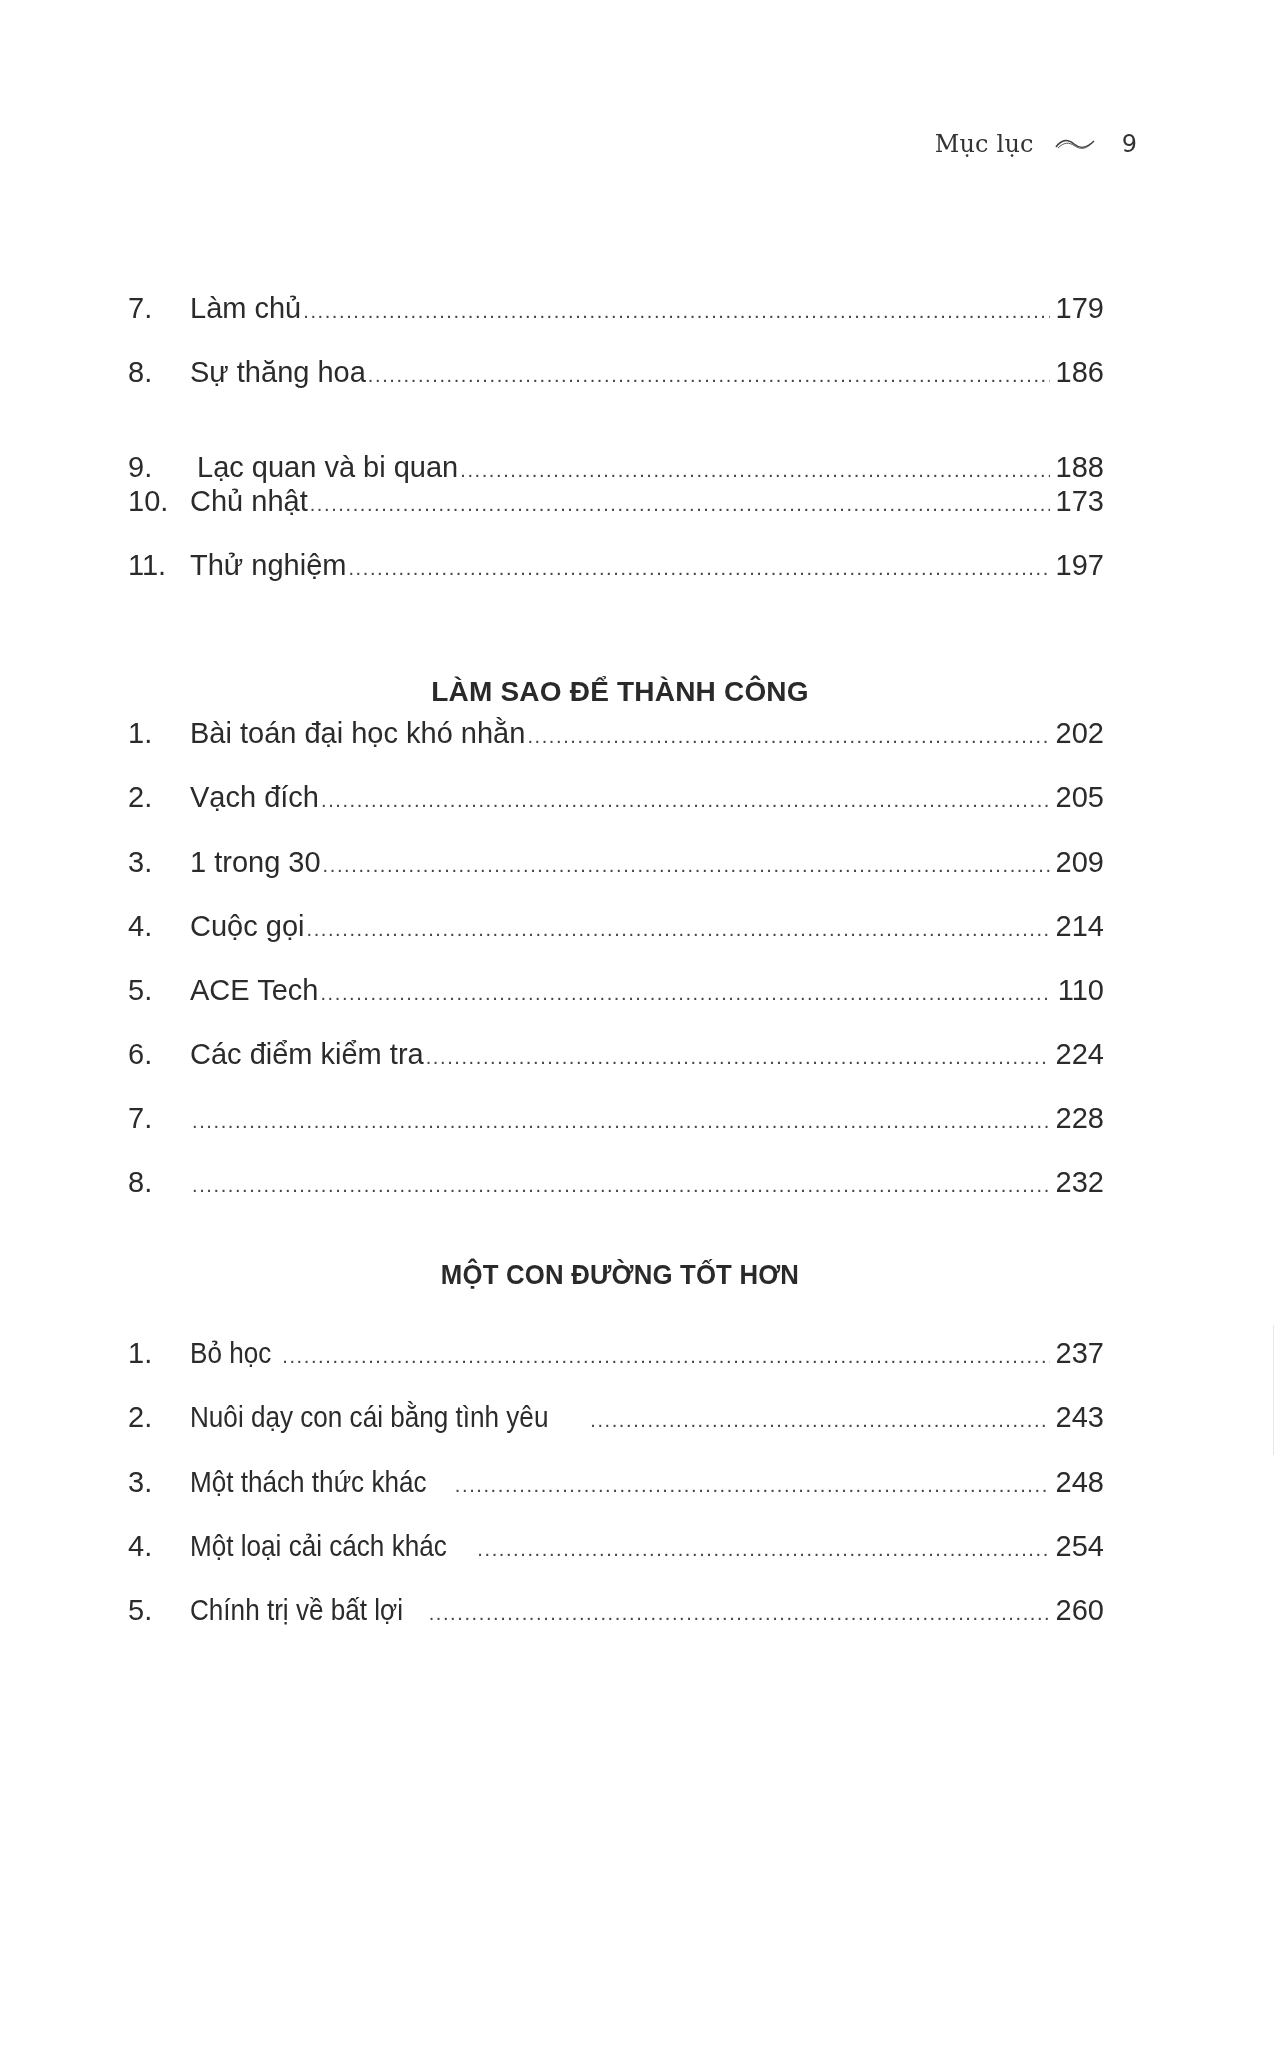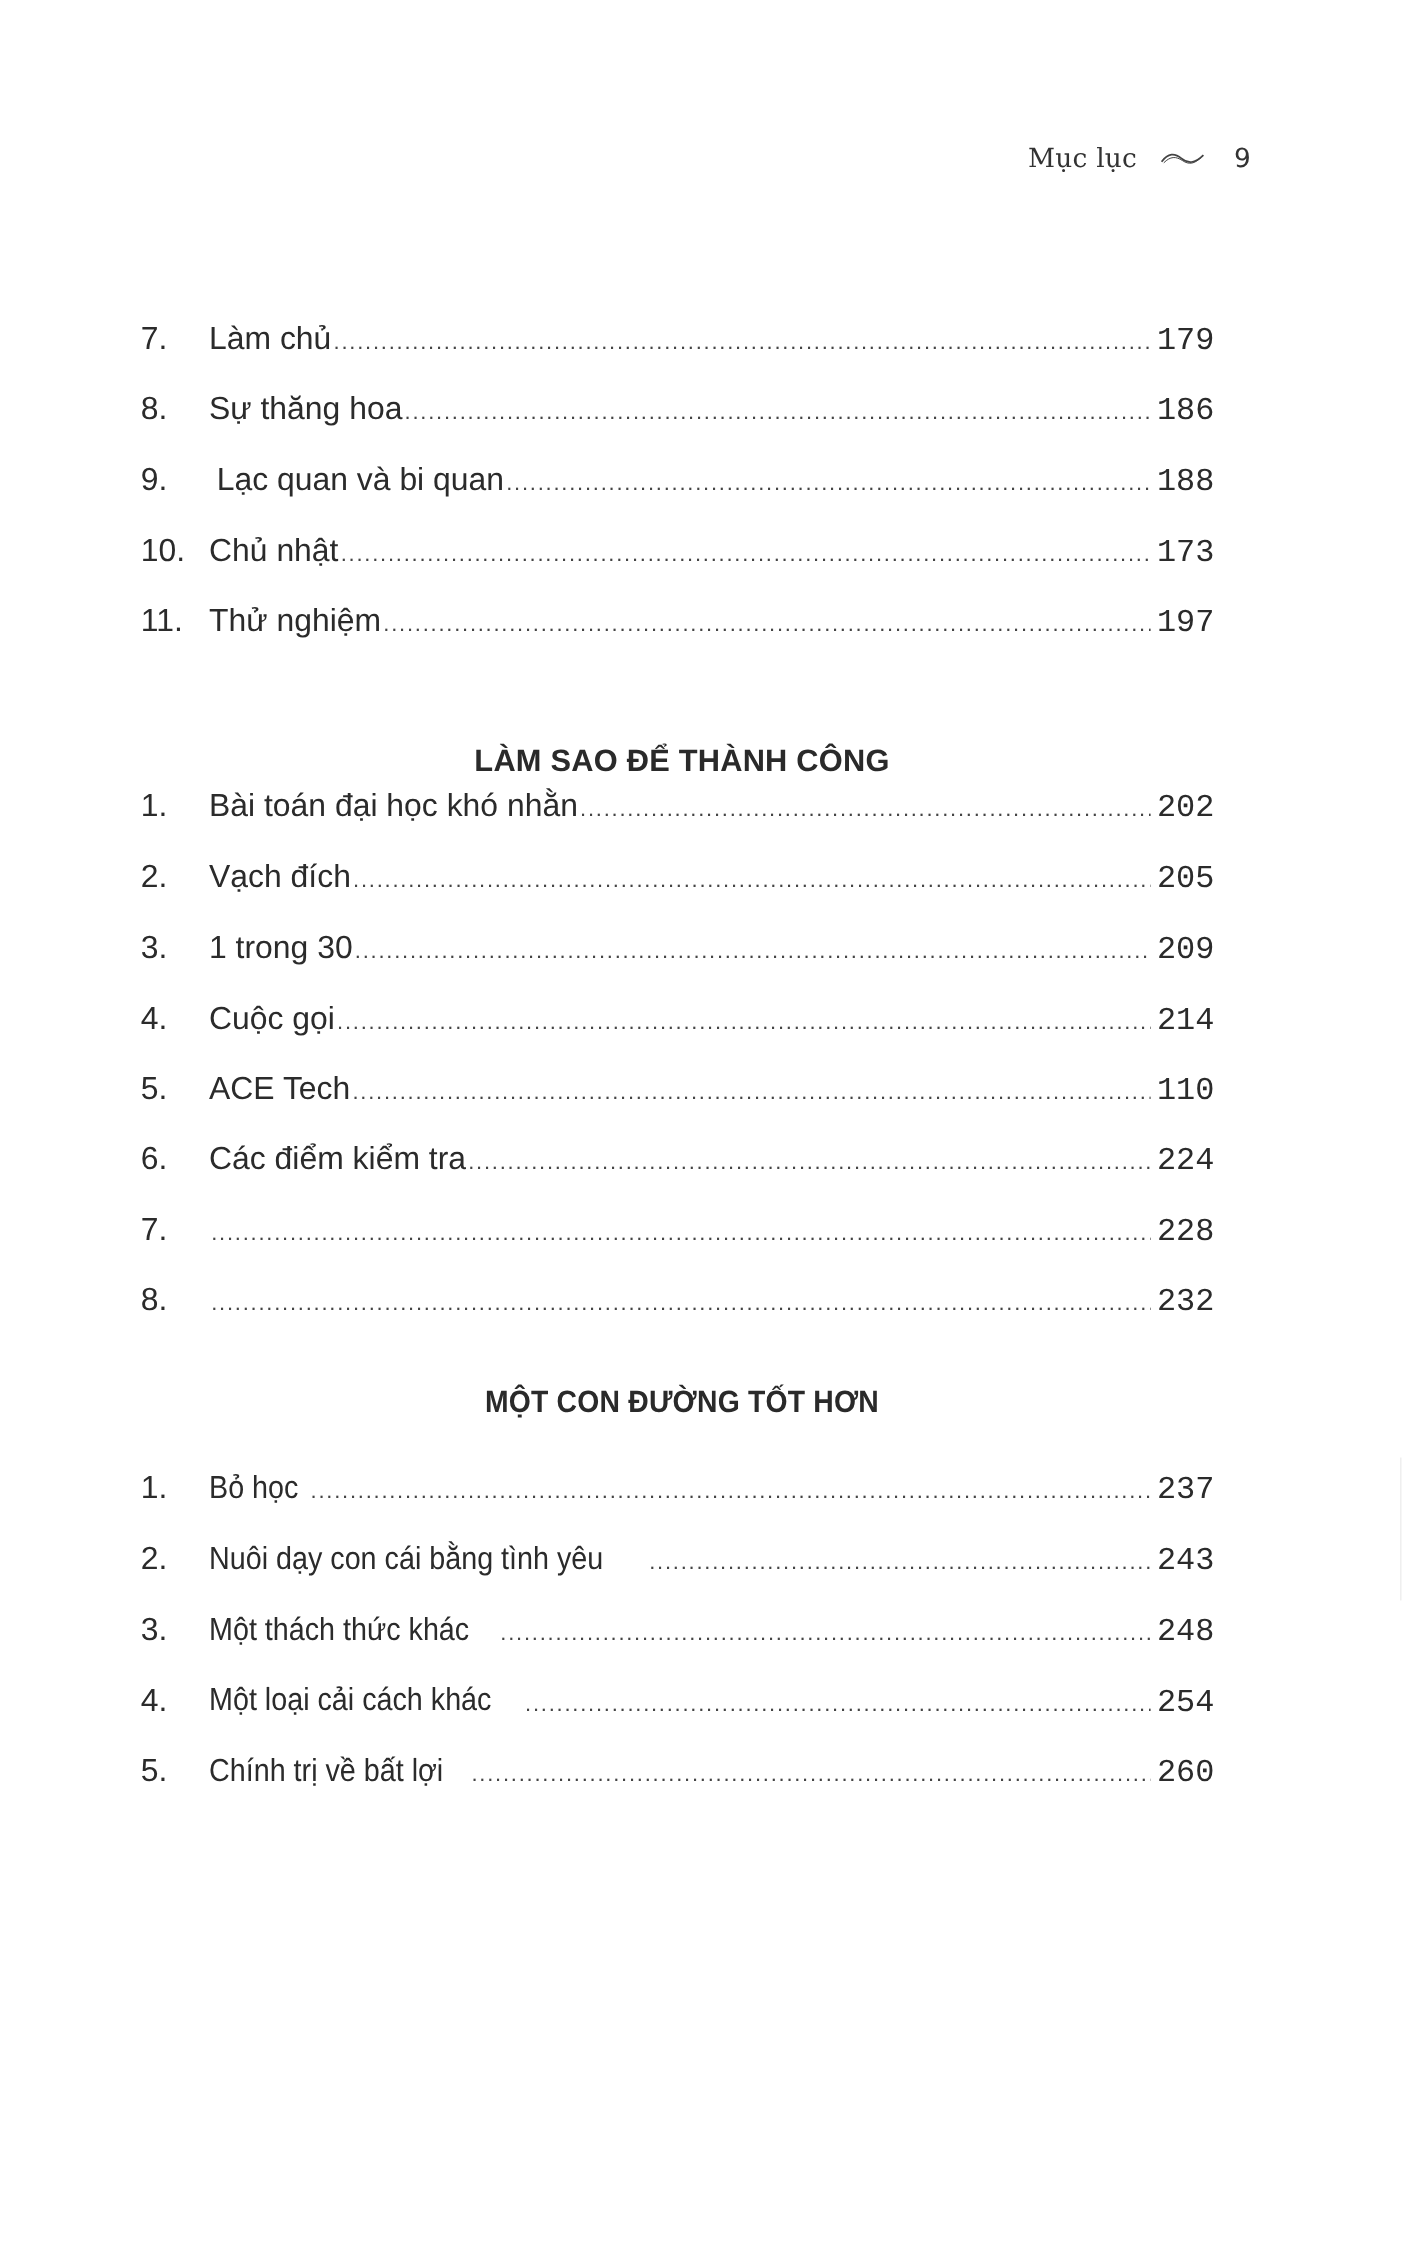--- a/index.html
+++ b/index.html
@@ -43,35 +43,34 @@
       line-height: 40px;
       white-space: nowrap;
     }
     .toc-row .num {
       width: 62px;
       flex: 0 0 62px;
     }
     .toc-row .ttl {
       flex: 0 0 auto;
     }
-    .toc-row .ttl.indent { padding-left: 7px; }
+    .toc-row .ttl.indent { padding-left: 7px; margin-top: 31px; }
     .toc-row .dots {
       flex: 1 1 auto;
       overflow: hidden;
       margin: 0 6px 0 2px;
       color: #444;
       letter-spacing: 1.6px;
       font-size: 20px;
       position: relative;
       top: 0px;
     }
     .toc-row .page {
       flex: 0 0 auto;
       text-align: right;
-      font-family: Liberation Mono, monospace;
     }
     .toc-row.condensed .ttl {
       display: inline-block;
       transform: scaleX(0.9);
       transform-origin: left center;
     }
     .section-title {
       position: absolute;
       left: 0;
       width: 1240px;

